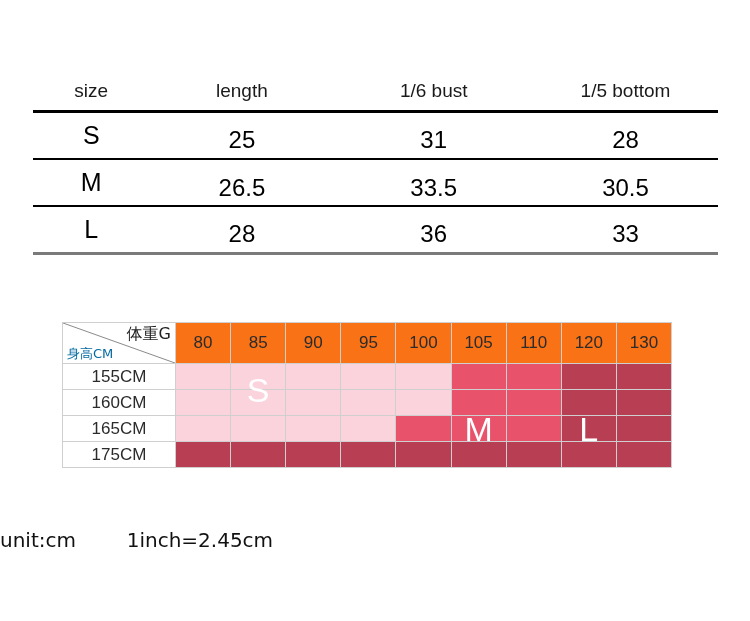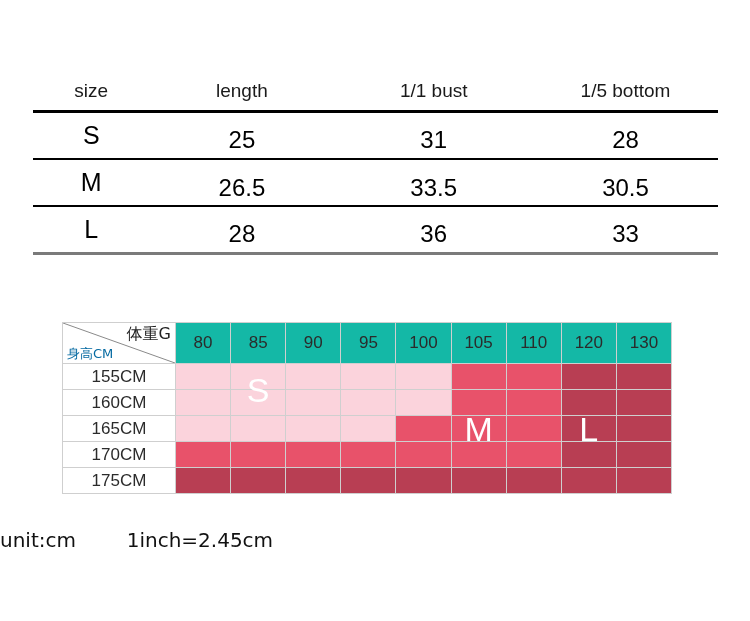--- a/index.html
+++ b/index.html
@@ -109,21 +109,21 @@
   .corner-bl {
     position: absolute;
     left: 4px; bottom: 3px;
     font-size: 13px;
     color: #0369a1;
     line-height: 1;
     font-family: "DejaVu Sans", sans-serif;
   }
   .wcol-head {
     height: 40px;
-    background: #14b8a6;
+    background: #f97316;
     font-size: 17px;
     color: #2b2b2b;
   }
   .h-label {
     height: 25px;
     background: #ffffff;
     font-size: 17px;
     color: #2b2b2b;
   }
   .cell {
@@ -165,21 +165,21 @@
 </style>
 </head>
 <body>
 
 <div id="spec-table">
   <table>
     <thead>
       <tr>
         <th class="col-size">size</th>
         <th class="col-length">length</th>
-        <th class="col-bust">1/1 bust</th>
+        <th class="col-bust">1/6 bust</th>
         <th class="col-bottom">1/5 bottom</th>
       </tr>
     </thead>
     <tbody>
       <tr>
         <td class="sz-label">S</td>
         <td class="sz-val"><span class="v-shift-a">25</span></td>
         <td class="sz-val"><span class="v-shift-a">31</span></td>
         <td class="sz-val"><span class="v-shift-a">28</span></td>
       </tr>
@@ -260,32 +260,20 @@
           <td class="cell tone-mid">
             <span class="cell-letter">M</span>
           </td>
           <td class="cell tone-mid"></td>
           <td class="cell tone-dark">
             <span class="cell-letter">L</span>
           </td>
           <td class="cell tone-dark"></td>
         </tr>
         <tr>
-          <td class="h-label">170CM</td>
-          <td class="cell tone-mid"></td>
-          <td class="cell tone-mid"></td>
-          <td class="cell tone-mid"></td>
-          <td class="cell tone-mid"></td>
-          <td class="cell tone-mid"></td>
-          <td class="cell tone-mid"></td>
-          <td class="cell tone-mid"></td>
-          <td class="cell tone-dark"></td>
-          <td class="cell tone-dark"></td>
-        </tr>
-        <tr>
           <td class="h-label">175CM</td>
           <td class="cell tone-dark"></td>
           <td class="cell tone-dark"></td>
           <td class="cell tone-dark"></td>
           <td class="cell tone-dark"></td>
           <td class="cell tone-dark"></td>
           <td class="cell tone-dark"></td>
           <td class="cell tone-dark"></td>
           <td class="cell tone-dark"></td>
           <td class="cell tone-dark"></td>

